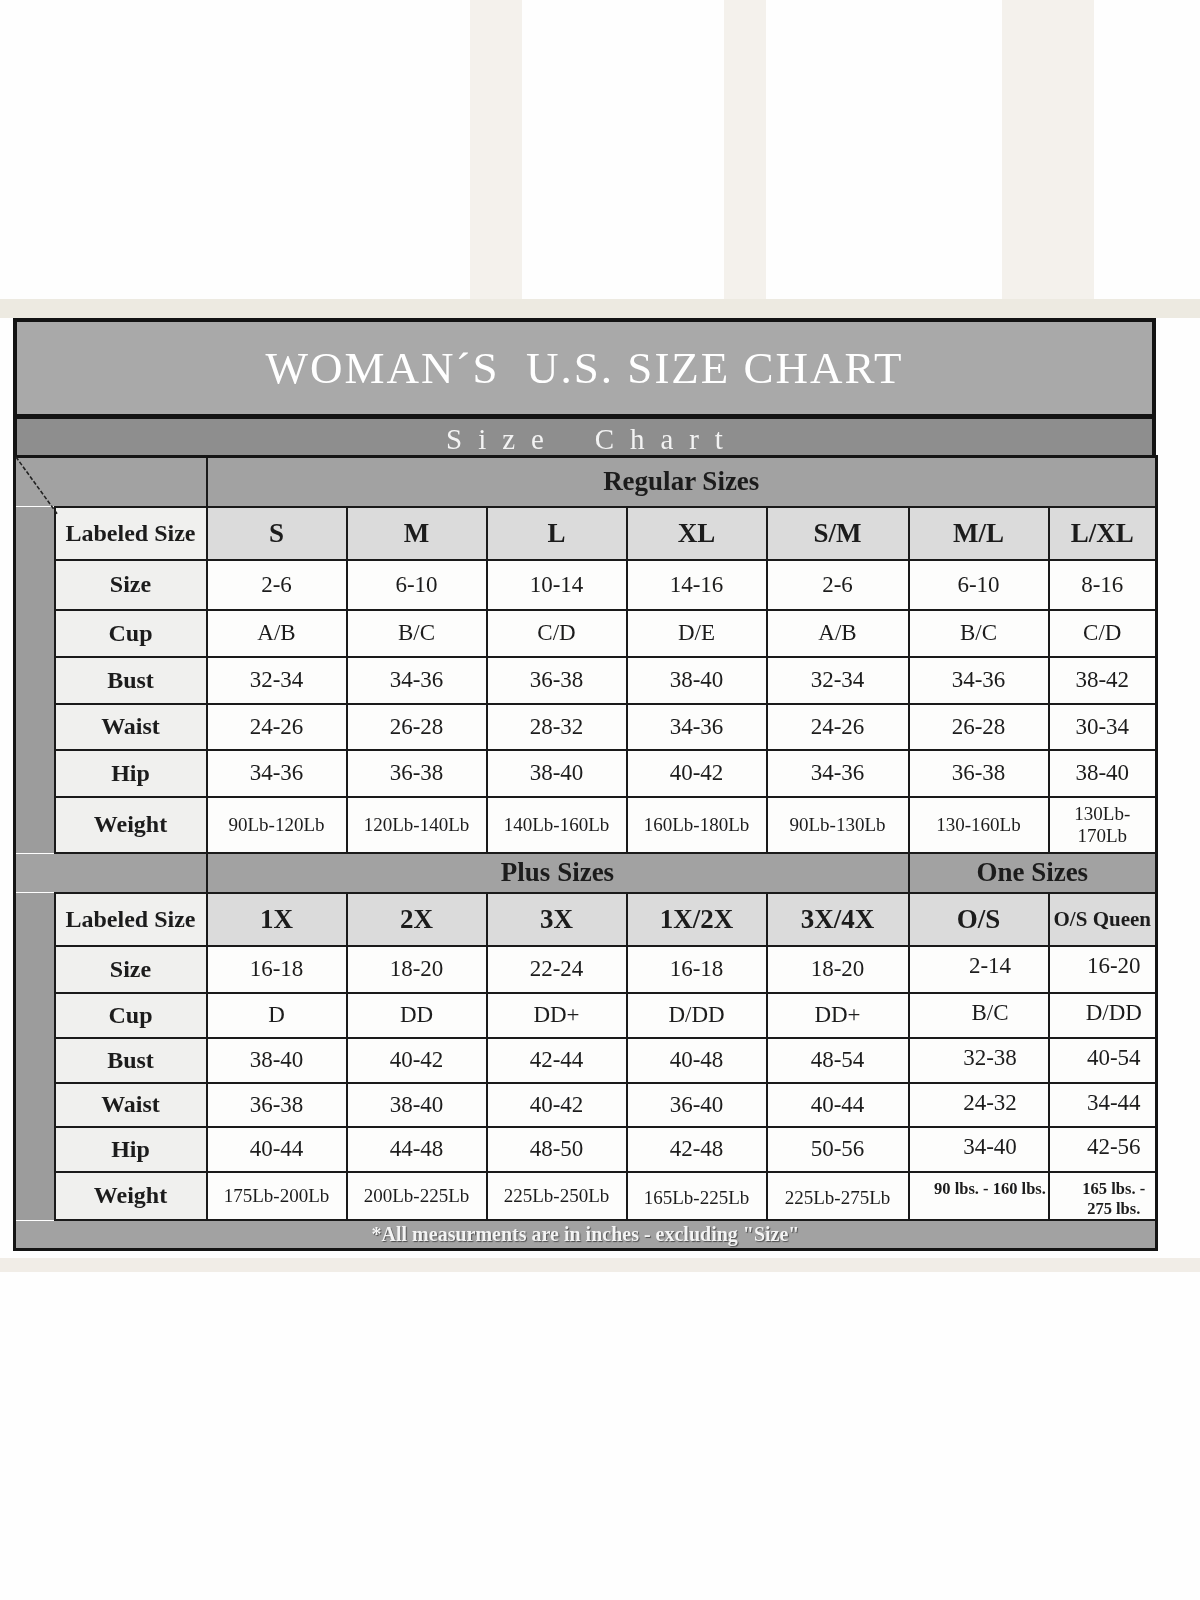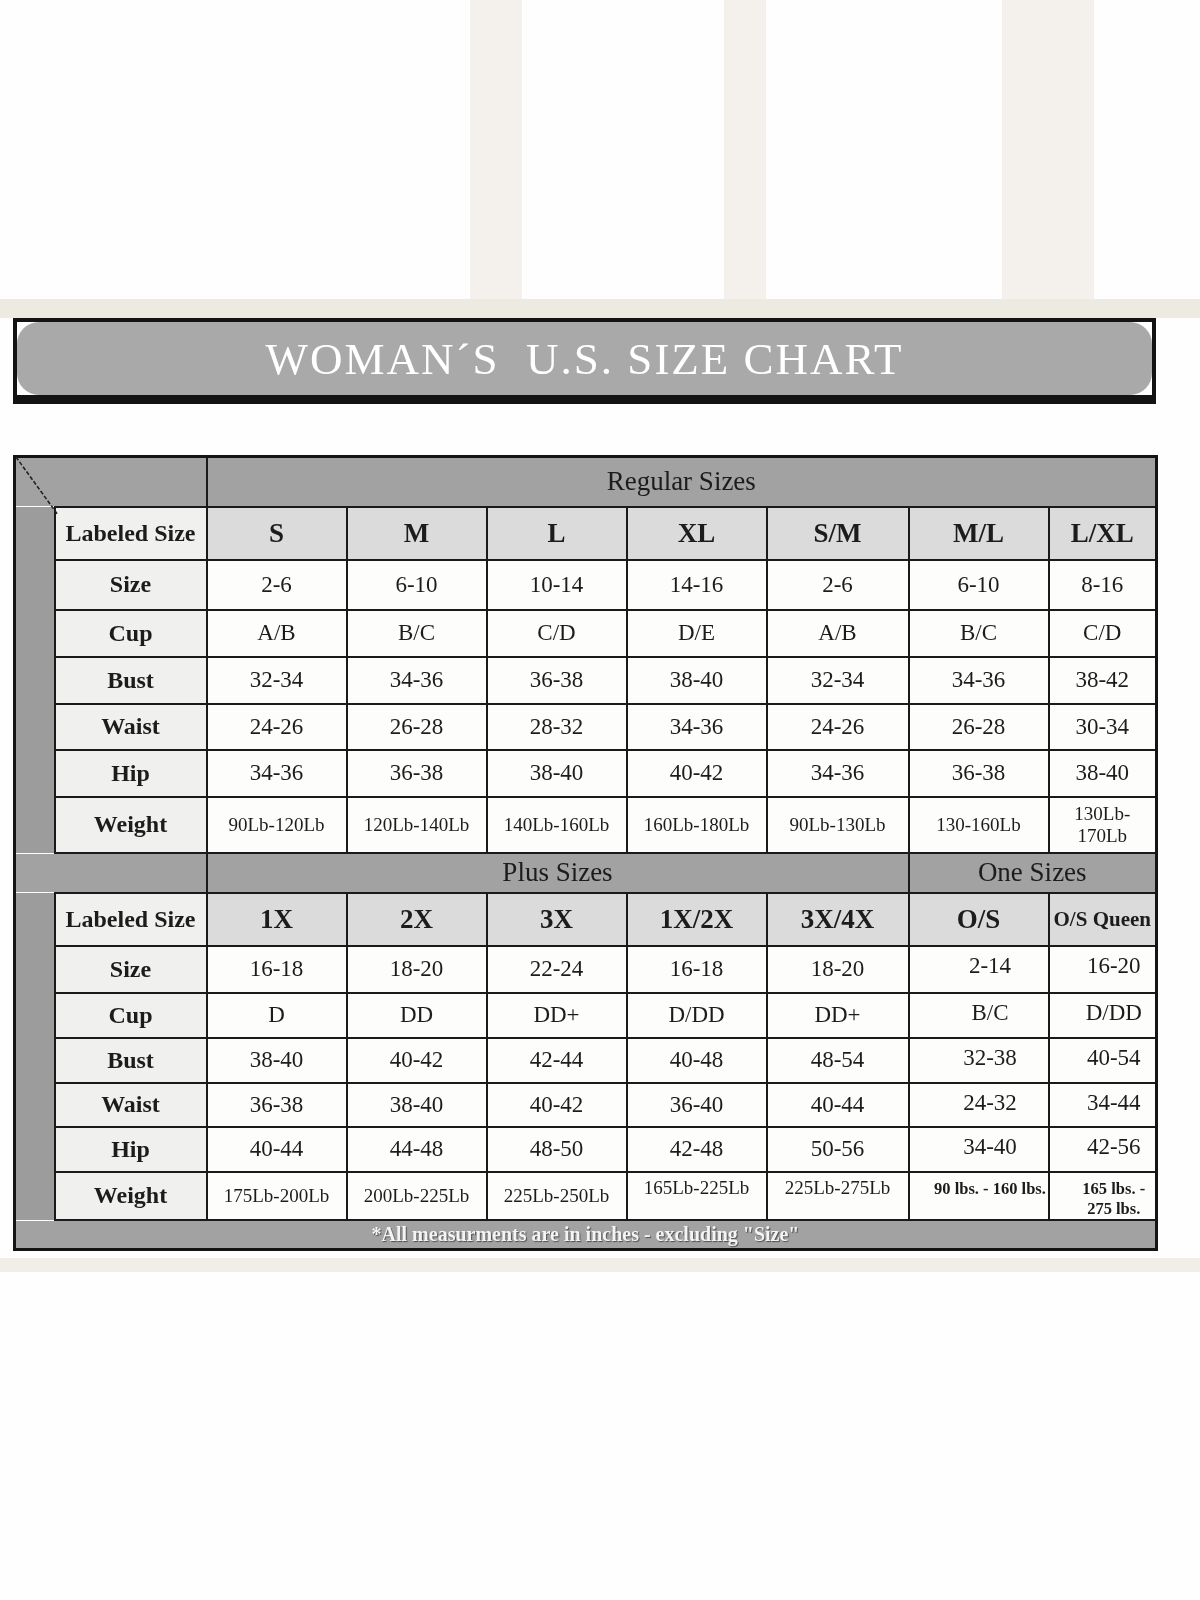--- a/index.html
+++ b/index.html
@@ -4,61 +4,62 @@
 <style>
   html,body{margin:0;padding:0;background:#ffffff;}
   .canvas{position:relative;width:1200px;height:1600px;background:#fefefe;overflow:hidden;
           font-family:"Liberation Serif","DejaVu Serif",serif;}
   .vstripe{position:absolute;top:0;height:318px;background:rgba(232,227,214,0.45);}
   .hstrip-top{position:absolute;left:0;top:299px;width:1200px;height:19px;background:#edeae1;}
   .hstrip-bottom{position:absolute;left:0;top:1258px;width:1200px;height:14px;background:#f1ede7;}
 
   
   .header-block{position:absolute;left:13px;top:318px;width:1135px;border:4px solid #131313;}
-  .title-bar{height:73px;background:#a9a9a9;display:flex;align-items:center;justify-content:center;
-             color:#ffffff;font-size:45px;letter-spacing:2px;white-space:pre;font-weight:400;border-radius:22px;}
+  .title-bar{height:92px;background:#a9a9a9;display:flex;align-items:center;justify-content:center;
+             color:#ffffff;font-size:45px;letter-spacing:2px;white-space:pre;font-weight:400;}
   .title-divider{height:5px;background:#131313;}
   .subtitle-bar{height:41px;background:#8e8e8e;display:flex;align-items:center;justify-content:center;
                 color:#f3f3f3;font-size:29px;letter-spacing:0.55em;word-spacing:0.4em;text-indent:0.55em;}
 
   
   .table-wrap{position:absolute;left:13px;top:455px;}
   table{border-collapse:collapse;table-layout:fixed;border:3px solid #141414;}
   td{border:2px solid #1a1a1a;text-align:center;vertical-align:middle;color:#1c1c1c;padding:0;
      overflow:hidden;}
-  td.band{background:#a2a2a2;font-weight:400;font-size:27px;}
+  td.band{background:#a2a2a2;font-weight:700;font-size:27px;}
   td.corner{background:#a2a2a2;border-bottom:none;border-right:none;}
   td.bandleft{background:#a2a2a2;border-bottom:none;border-top:none;}
   td.gutter{background:#9c9c9c;border:none;}
   td.rlabel{background:#f0f0ee;font-weight:700;font-size:24px;margin-top:20px;}
   td.chead{background:#dbdbdb;font-weight:700;font-size:27px;}
   td.chead.small{font-size:21px;margin-top:35px;}
   td.cell{background:#fdfdfc;font-size:23px;}
   td.w{font-size:19px;}
   td.hi{vertical-align:top;padding-top:6px;padding-left:23px;}
-  td.lo{vertical-align:bottom;padding-bottom:20px;}
+  td.lo{vertical-align:bottom;padding-bottom:10px;}
   td.osw{font-size:16.5px;font-weight:bold;}
   td.foot{background:#a2a2a2;border-top:none;color:#f4f4f4;font-weight:700;font-size:20px;
           text-shadow:1px 1px 1px #4e4e4e;}
   .diag{position:absolute;left:13px;top:455px;pointer-events:none;}
 </style>
 </head>
 <body>
 
 <div class="canvas">
 
   <div class="vstripe" style="left:470px;width:52px;"></div>
   <div class="vstripe" style="left:724px;width:42px;"></div>
   <div class="vstripe" style="left:1002px;width:92px;"></div>
   <div class="hstrip-top"></div>
   <div class="hstrip-bottom"></div>
 
   <div class="header-block">
     <div class="title-bar">WOMAN´S  U.S. SIZE CHART</div>
     <div class="title-divider"></div>
+    <div class="subtitle-bar">Size Chart</div>
   </div>
 
   <div class="table-wrap">
     <table>
       <colgroup>
         <col style="width:40px">
           <col style="width:152px">
         <col style="width:140px">
           <col style="width:140px">
           <col style="width:140px">

